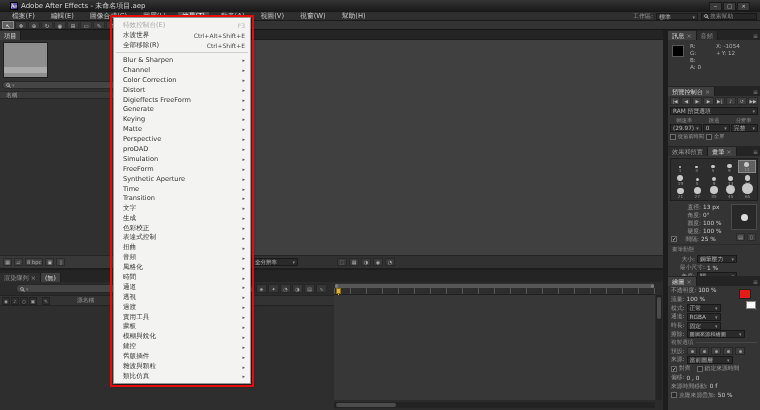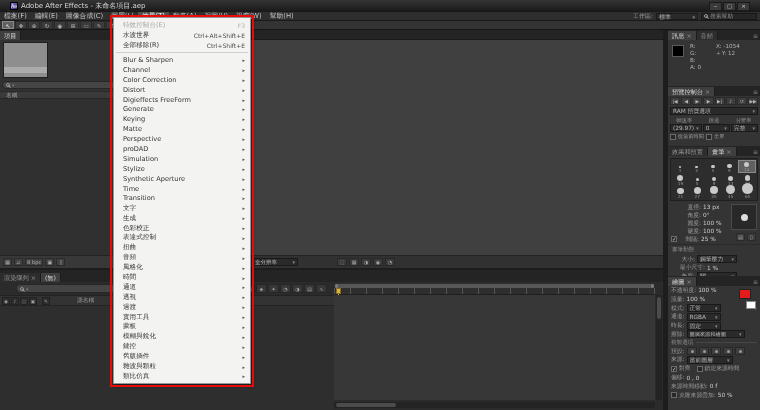--- a/index.html
+++ b/index.html
@@ -12,21 +12,21 @@
             display:flex;align-items:center;padding:0 10px;color:#d6d6d6;font-size:7px;}
   .app-icon{width:8px;height:8px;background:linear-gradient(135deg,#8f6fd8,#2c2c74);border:1px solid #000;
             color:#fff;font-size:5px;line-height:6px;text-align:center;margin-right:3px;}
   #win-btns{margin-left:auto;display:flex;gap:1px;}
   .wbtn{width:13px;height:9px;background:#3a3a3a;border:1px solid #1a1a1a;color:#ccc;font-size:5px;
         line-height:7px;text-align:center;}
 
   
   #menubar{position:absolute;left:0;top:12px;width:760px;height:9px;background:#2e2e2e;display:flex;
            align-items:center;border-bottom:1px solid #1a1a1a;}
-  .mb-item{font-size:6.8px;color:#c6c6c6;padding:0 4px;line-height:9px;white-space:nowrap;}
+  .mb-item{font-size:6.8px;color:#c6c6c6;padding:0 4px;line-height:9px;white-space:nowrap;margin-left:8px;}
   .mb-item.active{background:#505050;color:#fff;}
   #mb-right{margin-left:auto;display:flex;align-items:center;gap:3px;padding-right:3px;}
   #ws-label{font-size:6px;color:#9a9a9a;}
   #ws-dd{width:42px;height:7px;background:#2a2a2a;border:1px solid #1b1b1b;color:#b9b9b9;font-size:6px;
          line-height:6px;padding:0 2px;display:flex;justify-content:space-between;}
   #help-search{width:56px;height:7px;background:#262626;border:1px solid #171717;display:flex;align-items:center;
                gap:2px;padding:0 2px;color:#8a8a8a;font-size:5.8px;line-height:6px;}
   .mag{width:4px;height:4px;border:1px solid #999;border-radius:50%;position:relative;display:inline-block;flex:none;}
   .mag::after{content:"";position:absolute;width:3px;height:1px;background:#999;transform:rotate(45deg);right:-2px;bottom:-1px;}
 
@@ -646,21 +646,21 @@
         </div>
         <div class="menu-row cat">
           <span class="ml">proDAD</span>
           <span class="arrow submenu-arrow-icon">▸</span>
         </div>
         <div class="menu-row cat">
           <span class="ml">Simulation</span>
           <span class="arrow submenu-arrow-icon">▸</span>
         </div>
         <div class="menu-row cat">
-          <span class="ml">Stylize</span>
+          <span class="ml">FreeForm</span>
           <span class="arrow submenu-arrow-icon">▸</span>
         </div>
         <div class="menu-row cat">
           <span class="ml">Synthetic Aperture</span>
           <span class="arrow submenu-arrow-icon">▸</span>
         </div>
         <div class="menu-row cat">
           <span class="ml">Time</span>
           <span class="arrow submenu-arrow-icon">▸</span>
         </div>

